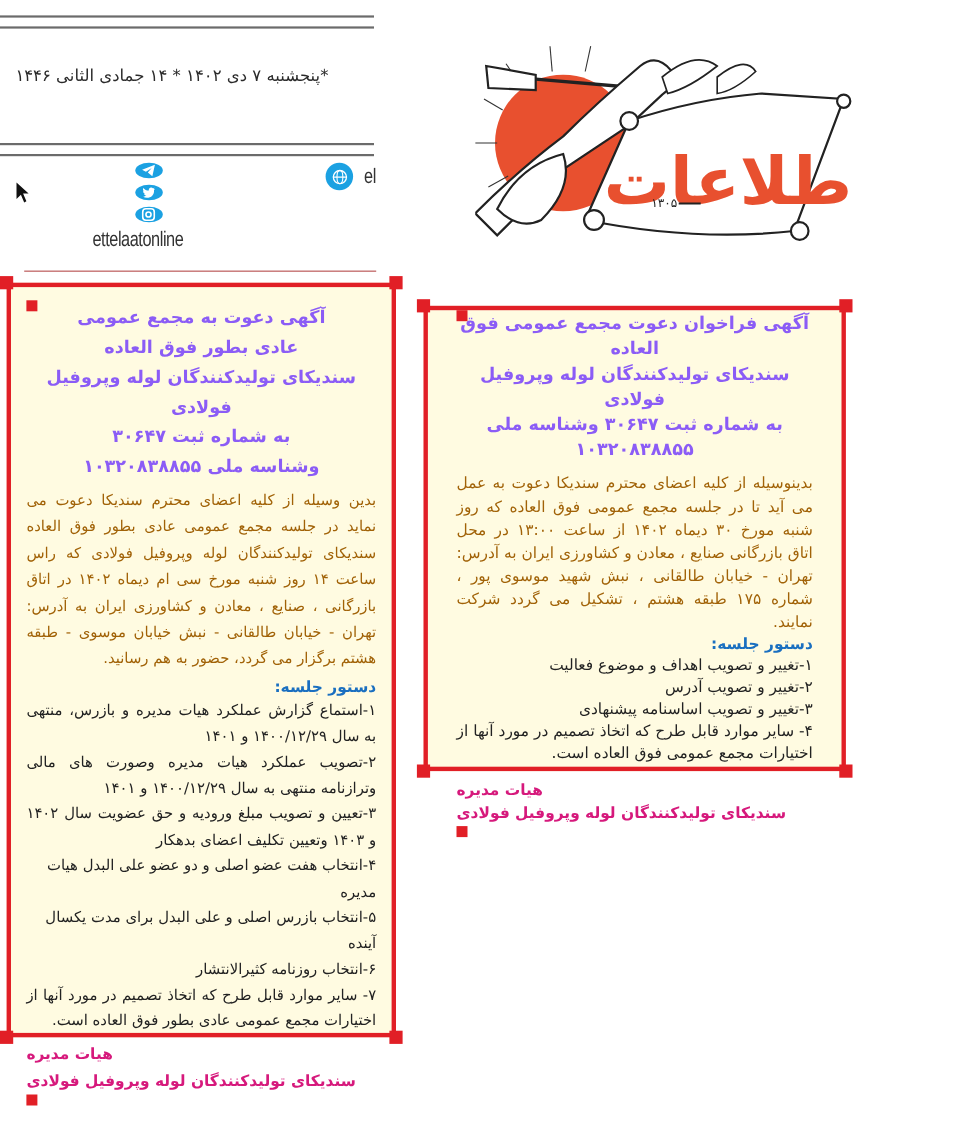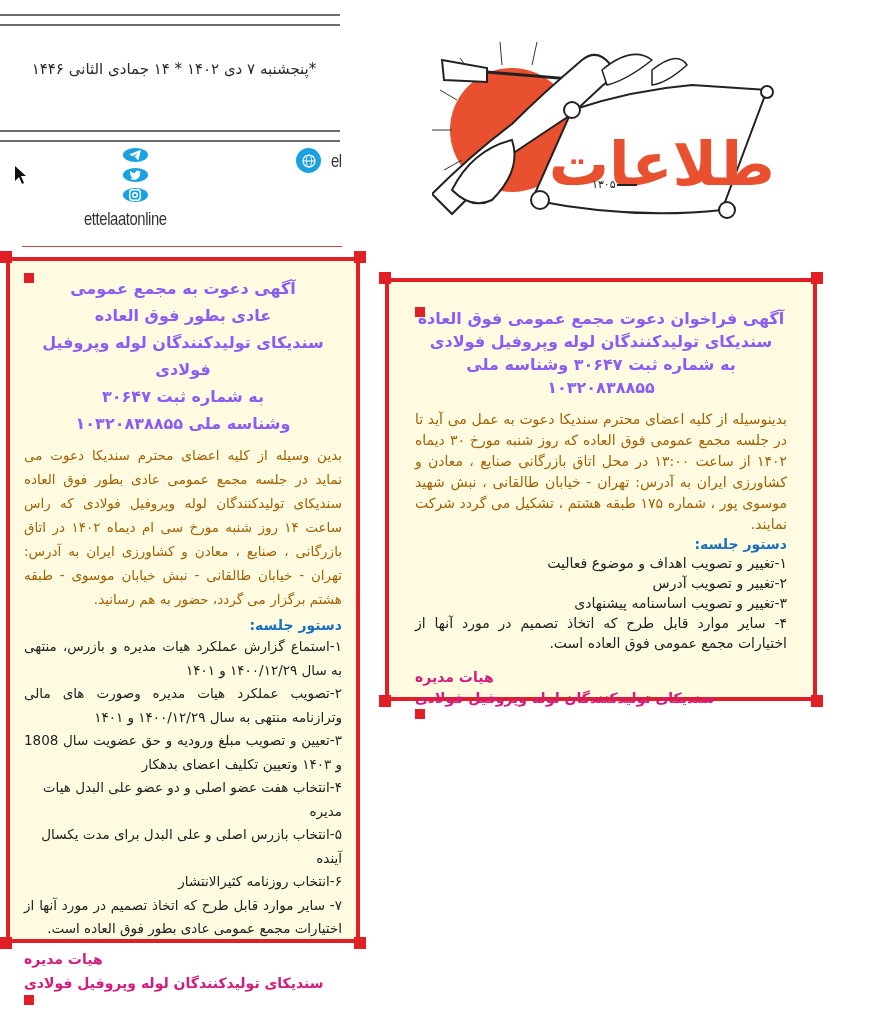--- a/index.html
+++ b/index.html
@@ -1,20 +1,20 @@
 <!DOCTYPE html>
 <html><head>
 <meta charset="utf-8">
 <style>
   html, body { margin:0; padding:0; }
   body { width:890px; height:1024px; background:#ffffff; position:relative; overflow:hidden; font-family:"DejaVu Sans", sans-serif; }
 
   
   .rule { position:absolute; left:0; width:340px; height:2px; background:#6b6b6b; }
-  .date-block { position:absolute; left:14px; top:58px; width:320px; direction:rtl; text-align:center; color:#2a2a2a; font-size:15px; line-height:23px; }
+  .date-block { position:absolute; left:14px; top:58px; width:320px; direction:rtl; text-align:left; color:#2a2a2a; font-size:15px; line-height:23px; }
 
   .social { position:absolute; top:148px; left:80px; height:26px; display:flex; align-items:center; gap:6px;flex-direction:column; }
   .s-icon { width:25px; height:25px; border-radius:50%; background:#1ba1e2; display:flex; align-items:center; justify-content:center; color:#fff; }
   .handle { font-family:"Liberation Sans Narrow","Liberation Sans", sans-serif; font-size:19px; color:#333; margin-left:4px; letter-spacing:-0.5px; transform:scaleX(0.78); transform-origin:left center; }
   .handle2 { position:absolute; left:296px; top:148px; display:flex; align-items:center; gap:6px; }
 
   .cursor { position:absolute; left:14px; top:165px; }
 
   
   .masthead { position:absolute; left:432px; top:20px; width:345px; height:210px; }
@@ -22,21 +22,21 @@
   
   .box { position:absolute; background:#fffbe1; border:4px solid #e11f26; box-sizing:border-box; }
   .box::before, .box::after { content:""; position:absolute; width:10px; height:10px; background:#e11f26; }
   .corner { position:absolute; width:12px; height:12px; background:#e11f26; }
   .box .title { direction:rtl; text-align:center; color:#8b5cf6; font-weight:bold; }
   .box .body { direction:rtl; text-align:justify; color:#a16207; }
   .box .agenda-h { direction:rtl; text-align:right; color:#1a6fc0; font-weight:bold; }
   .box .item { direction:rtl; text-align:right; color:#222; }
   .box .sig { direction:rtl; text-align:right; color:#d6197c; font-weight:bold; }
 
-  .right-box { left:385px; top:278px; width:432px; height:423px; padding:25px 26px 10px 26px; }
+  .right-box { left:385px; top:278px; width:384px; height:423px; padding:0 26px 10px 26px; }
   .right-box .title { font-size:16px; line-height:23px; }
   .right-box .body { font-size:14px; line-height:21px; margin-top:10px; }
   .right-box .agenda-h { font-size:14px; line-height:18px; }
   .right-box .item { font-size:14px; line-height:20px; }
   .right-box .sig { font-size:14px; line-height:21px; margin-top:14px; padding-right:0; text-align:left; direction:rtl; }
 
   .left-box { left:6px; top:257px; width:354px; height:686px; padding:12px 14px 10px 14px; }
   .left-box .title { font-size:16px; line-height:27px; margin-top:2px; }
   .left-box .body { font-size:13.5px; line-height:24px; margin-top:6px; }
   .left-box .agenda-h { font-size:14px; line-height:20px; margin-top:4px; }
@@ -153,21 +153,21 @@
     <div>آگهی دعوت به مجمع عمومی</div>
     <div>عادی بطور فوق العاده</div>
     <div>سندیکای تولیدکنندگان لوله وپروفیل فولادی</div>
     <div>به شماره ثبت ۳۰۶۴۷</div>
     <div>وشناسه ملی ۱۰۳۲۰۸۳۸۸۵۵</div>
   </div>
   <div class="body">بدین وسیله از کلیه اعضای محترم سندیکا دعوت می نماید در جلسه مجمع عمومی عادی بطور فوق العاده سندیکای تولیدکنندگان لوله وپروفیل فولادی که راس ساعت ۱۴ روز شنبه مورخ سی ام دیماه ۱۴۰۲ در اتاق بازرگانی ، صنایع ، معادن و کشاورزی ایران به آدرس: تهران - خیابان طالقانی - نبش خیابان موسوی - طبقه هشتم برگزار می گردد، حضور به هم رسانید.</div>
   <div class="agenda-h">دستور جلسه:</div>
   <div class="item" style="text-align:justify;">۱-استماع گزارش عملکرد هیات مدیره و بازرس، منتهی به سال ۱۴۰۰/۱۲/۲۹ و ۱۴۰۱</div>
   <div class="item" style="text-align:justify;">۲-تصویب عملکرد هیات مدیره وصورت های مالی وترازنامه منتهی به سال ۱۴۰۰/۱۲/۲۹ و ۱۴۰۱</div>
-  <div class="item" style="text-align:justify;">۳-تعیین و تصویب مبلغ ورودیه و حق عضویت سال 1808 و ۱۴۰۳ وتعیین تکلیف اعضای بدهکار</div>
+  <div class="item" style="text-align:justify;">۳-تعیین و تصویب مبلغ ورودیه و حق عضویت سال ۱۴۰۲ و ۱۴۰۳ وتعیین تکلیف اعضای بدهکار</div>
   <div class="item">۴-انتخاب هفت عضو اصلی و دو عضو علی البدل هیات مدیره</div>
   <div class="item">۵-انتخاب بازرس اصلی و علی البدل برای مدت یکسال آینده</div>
   <div class="item">۶-انتخاب روزنامه کثیرالانتشار</div>
   <div class="item" style="text-align:justify;">۷- سایر موارد قابل طرح که اتخاذ تصمیم در مورد آنها از اختیارات مجمع عمومی عادی بطور فوق العاده است.</div>
   <div class="sig" style="direction:ltr; text-align:left;">
     <div style="direction:rtl; display:inline-block;">هیات مدیره</div><br>
     <div style="direction:rtl; display:inline-block;">سندیکای تولیدکنندگان لوله وپروفیل فولادی</div>
   </div>
 </div>
 

